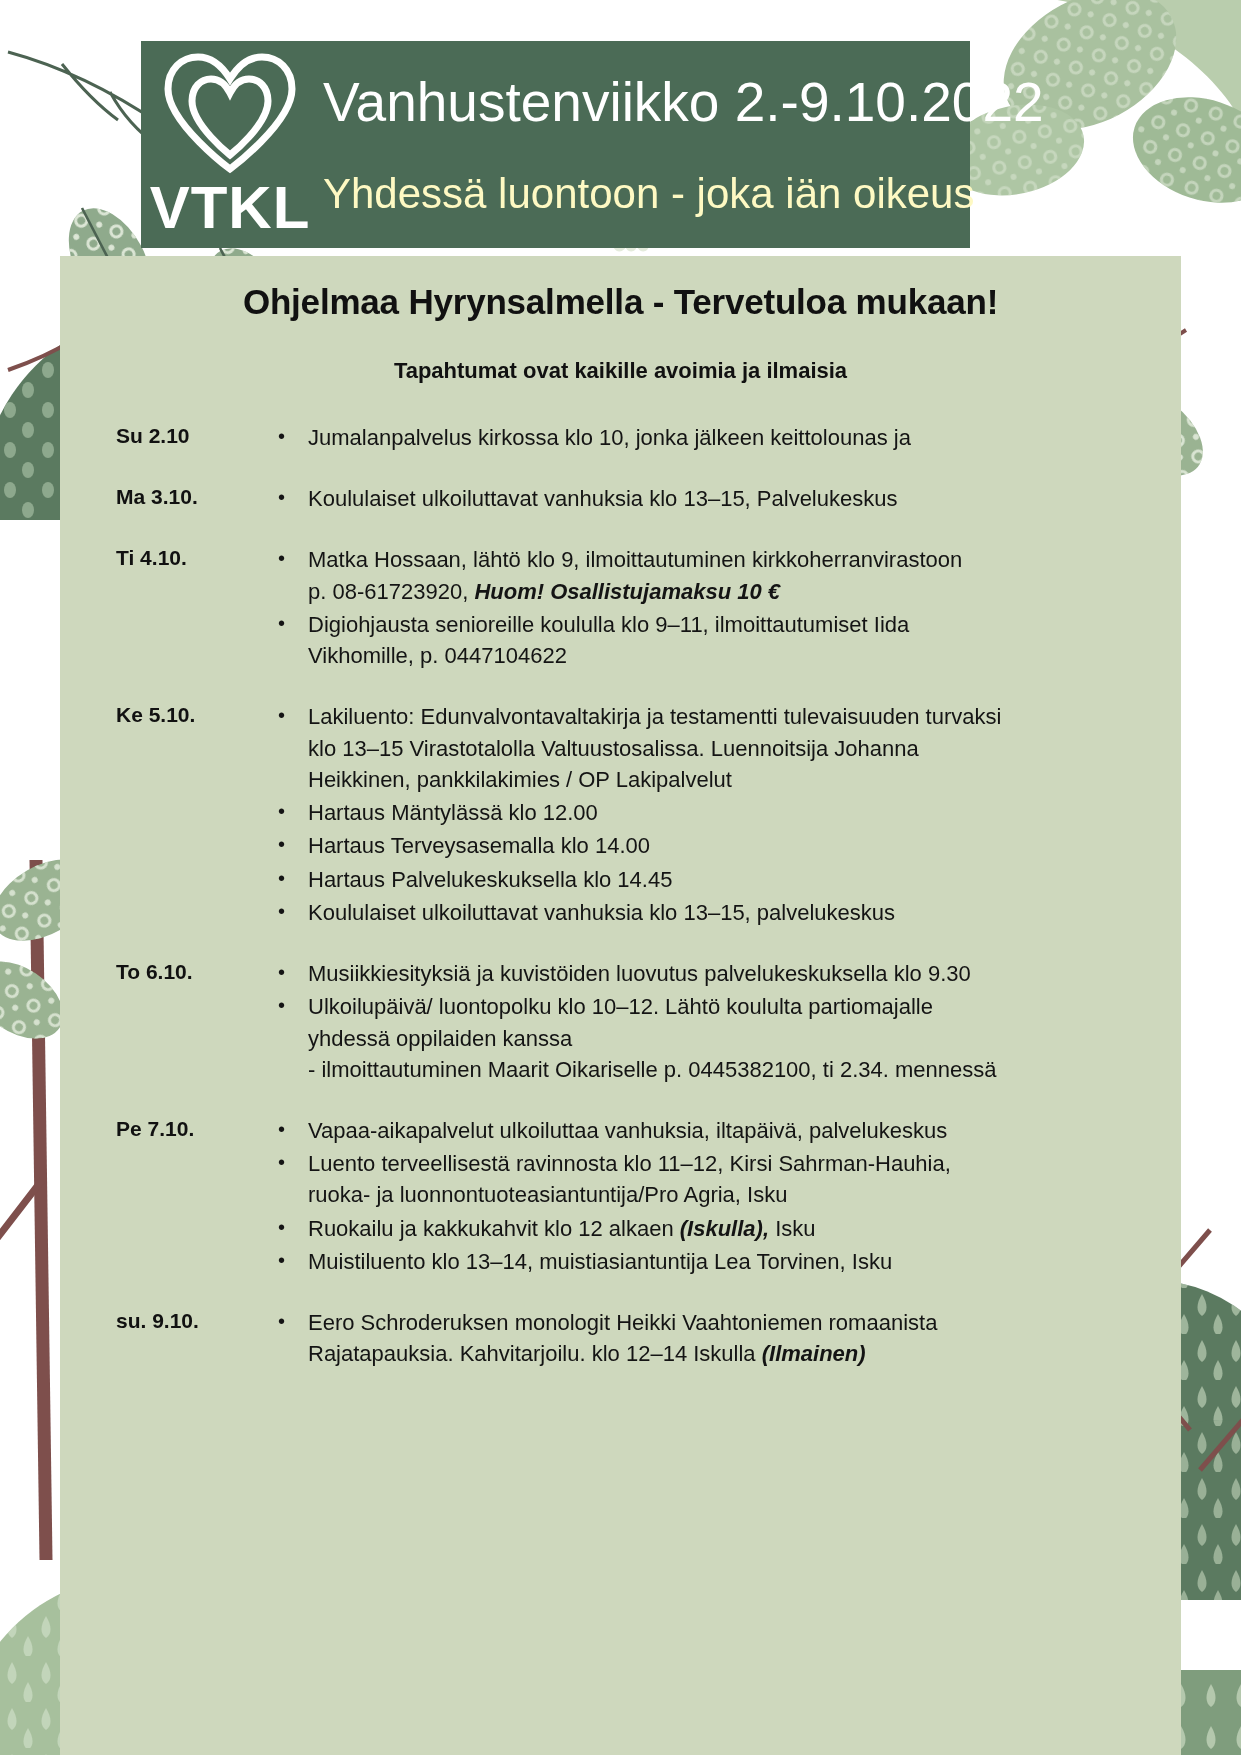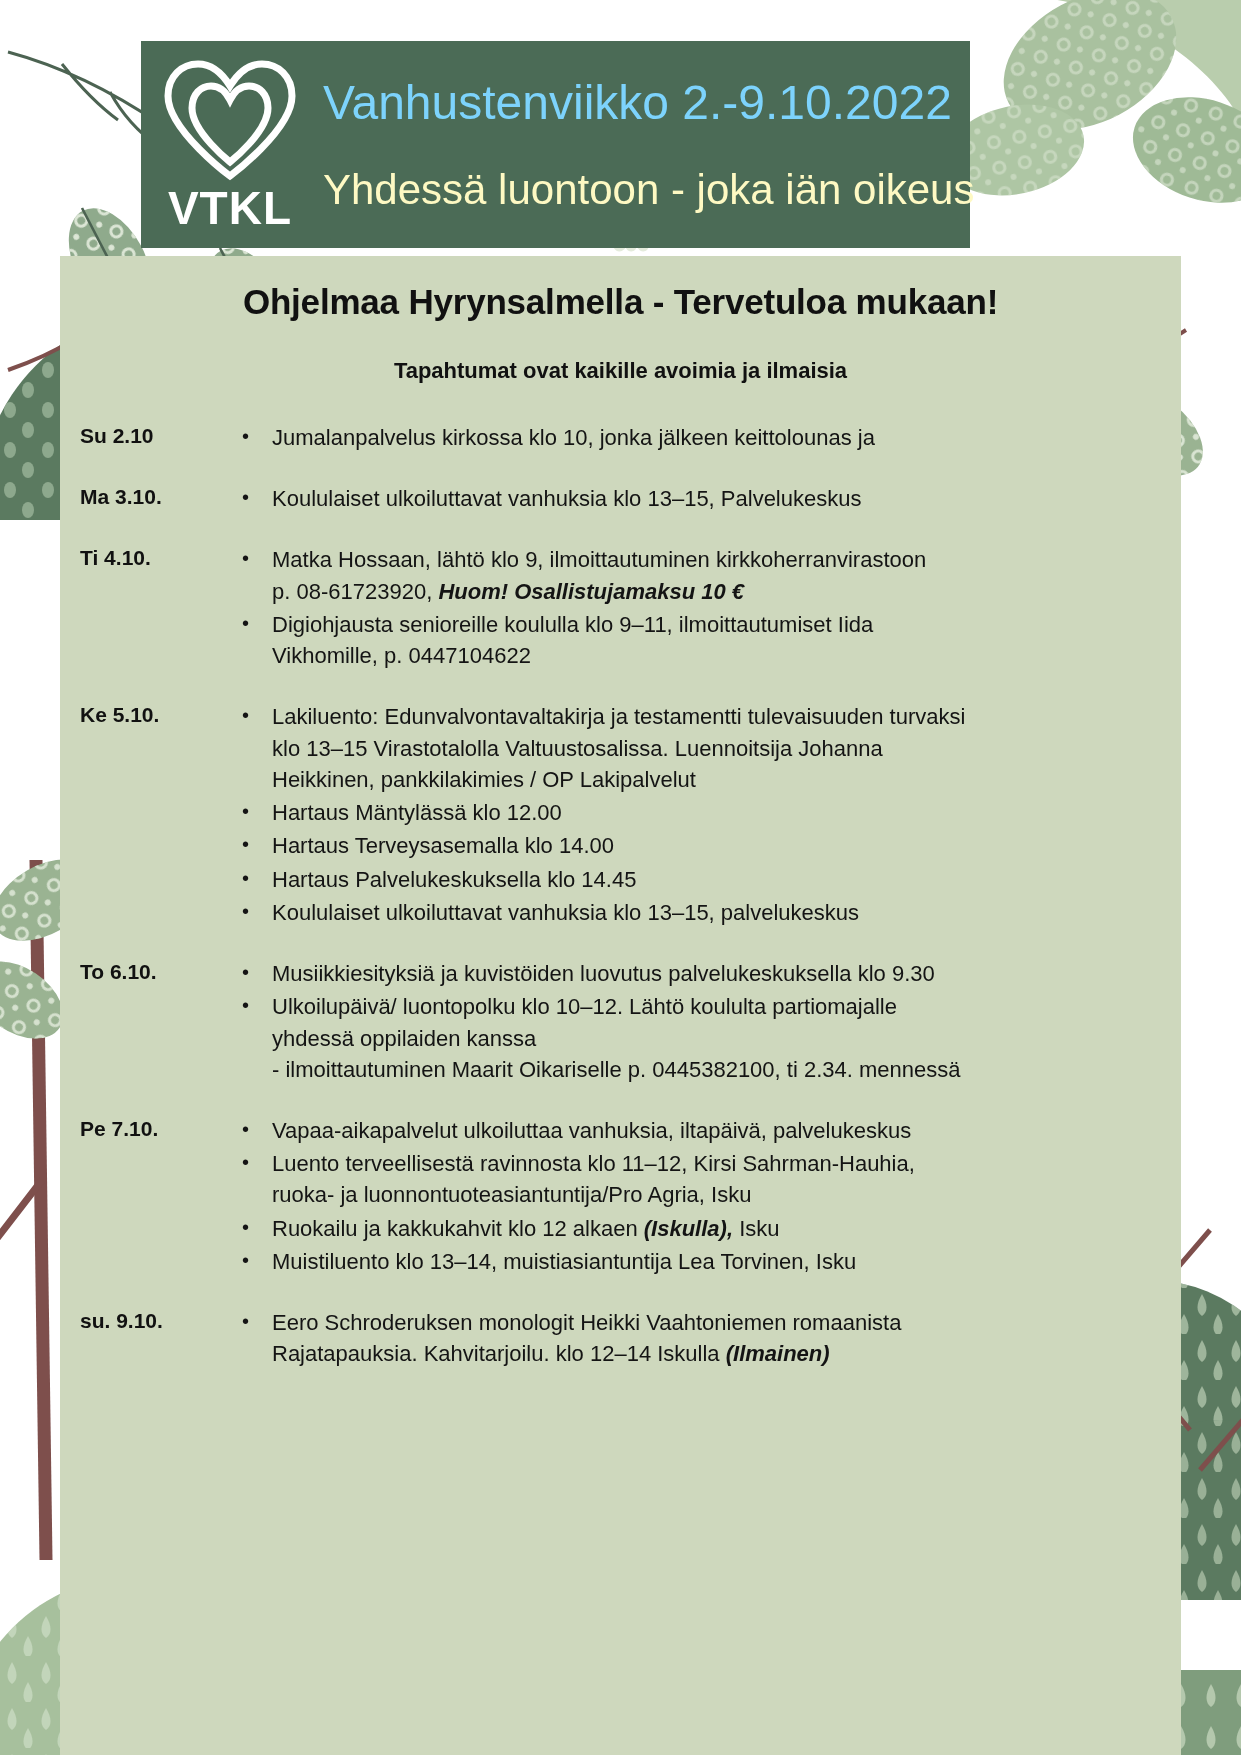--- a/index.html
+++ b/index.html
@@ -43,38 +43,38 @@
     width: 150px;
     margin-left: 14px;
     display: flex;
     flex-direction: column;
     align-items: center;
     flex: 0 0 auto;
   }
   .vtkl-logo svg { display: block; }
   .vtkl-word {
     color: #ffffff;
-    font-size: 46px;
+    font-size: 60px;
     font-weight: bold;
     letter-spacing: 1px;
     line-height: 1;
     margin-top: 2px;
     font-family: "Liberation Sans", sans-serif;
   }
   .header-texts {
     flex: 1 1 auto;
     padding-left: 18px;
     padding-right: 10px;
     display: flex;
     flex-direction: column;
     justify-content: center;
   }
   .header-title {
-    color: #7dd3fc;
-    font-size: 48px;
+    color: #ffffff;
+    font-size: 55px;
     font-weight: normal;
     line-height: 1.12;
     white-space: nowrap;
   }
   .header-subtitle {
     color: #fef9c3;
     font-size: 42px;
     font-weight: normal;
     line-height: 1.12;
     margin-top: 36px;
@@ -119,20 +119,21 @@
     align-items: flex-start;
     margin-bottom: 28px;
   }
   .day-label {
     flex: 0 0 146px;
     font-size: 21px;
     font-weight: bold;
     color: #111111;
     padding-top: 2px;
     white-space: nowrap;
+    margin-left: 36px;
   }
   .day-events {
     flex: 1 1 auto;
     padding-left: 16px;
   }
   .event-item {
     display: flex;
     align-items: flex-start;
     font-size: 22px;
     color: #141414;

